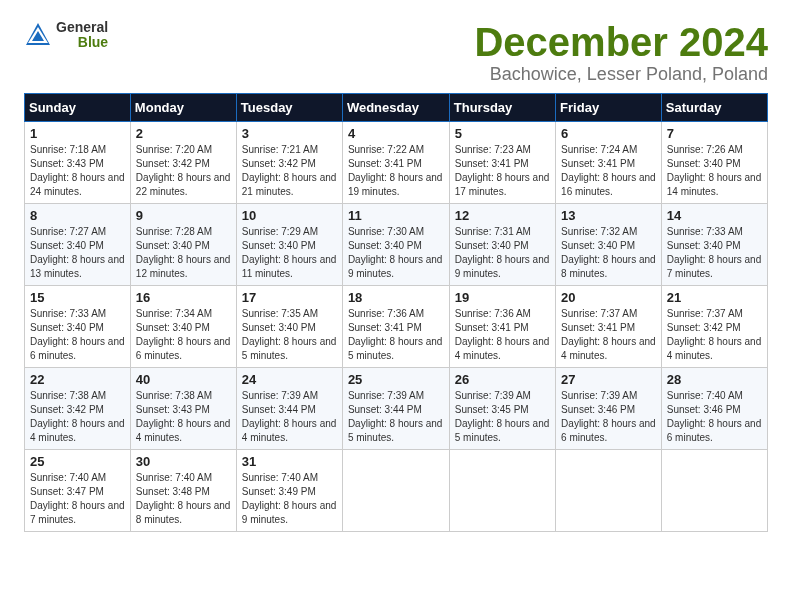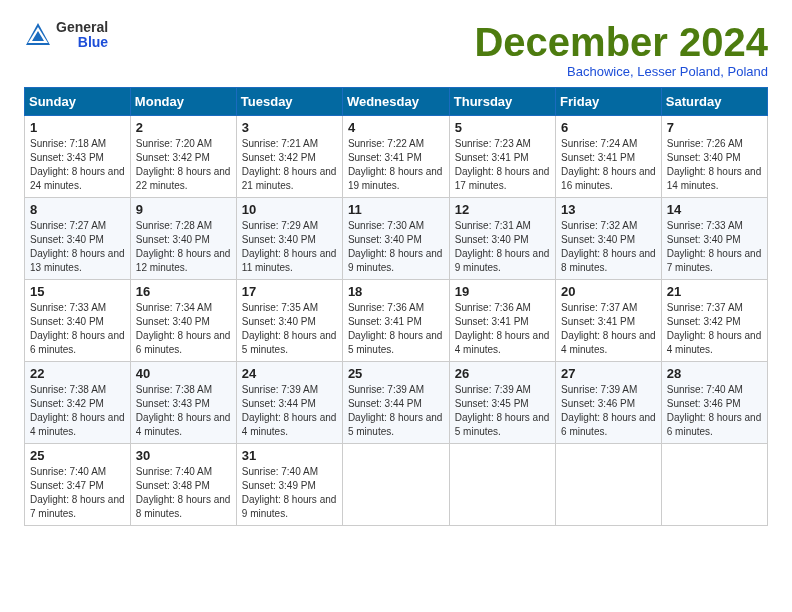--- a/index.html
+++ b/index.html
@@ -16,29 +16,29 @@
       justify-content: space-between;
       margin-bottom: 4px;
     }
     .logo {
       display: flex;
       align-items: center;
       gap: 4px;
       text-align: right;
     }
     .logo-text-general { font-size: 14px; font-weight: bold; color: #333; line-height: 1.1; }
-    .logo-text-blue { font-size: 14px; font-weight: bold; color: #1d4ed8; line-height: 1.1; }
+    .logo-text-blue { font-size: 14px; font-weight: bold; color: #4d7c0f; line-height: 1.1; }
     .logo-icon {
       width: 28px; height: 28px;
       position: relative;
     }
     .logo-icon svg { width: 28px; height: 28px; }
     .title-block { text-align: right; }
     .month-title { font-size: 40px; font-weight: bold; color: #4d7c0f; line-height: 1.1; }
-    .location-title { font-size: 13px; color: #1d4ed8; }
+    .location-title { font-size: 18px; color: #737373; }
     .calendar {
       width: 100%;
       border-collapse: collapse;
       margin-top: 8px;
     }
     .calendar th {
       background: #1a6bbf;
       color: #fff;
       font-size: 13px;
       font-weight: bold;
@@ -61,21 +61,21 @@
       margin-bottom: 2px;
     }
     .day-info {
       font-size: 10px;
       color: #333;
       line-height: 1.4;
     }
     .empty-cell { background: #f9f9f9; }
     tr:nth-child(even) td { background: #f5f8fc; }
     tr:nth-child(odd) td { background: #fff; }
-    .calendar thead tr th { background: #0369a1; }
+    .calendar thead tr th { background: #0f172a; }
   </style>
 </head>
 <body>
 
 <div>
   <div class="header-logo">
     <div class="logo">
       <div class="logo-icon">
         <svg viewBox="0 0 28 28" xmlns="http://www.w3.org/2000/svg">
           <polygon points="14,2 26,24 2,24" fill="#1a6bbf"></polygon>

